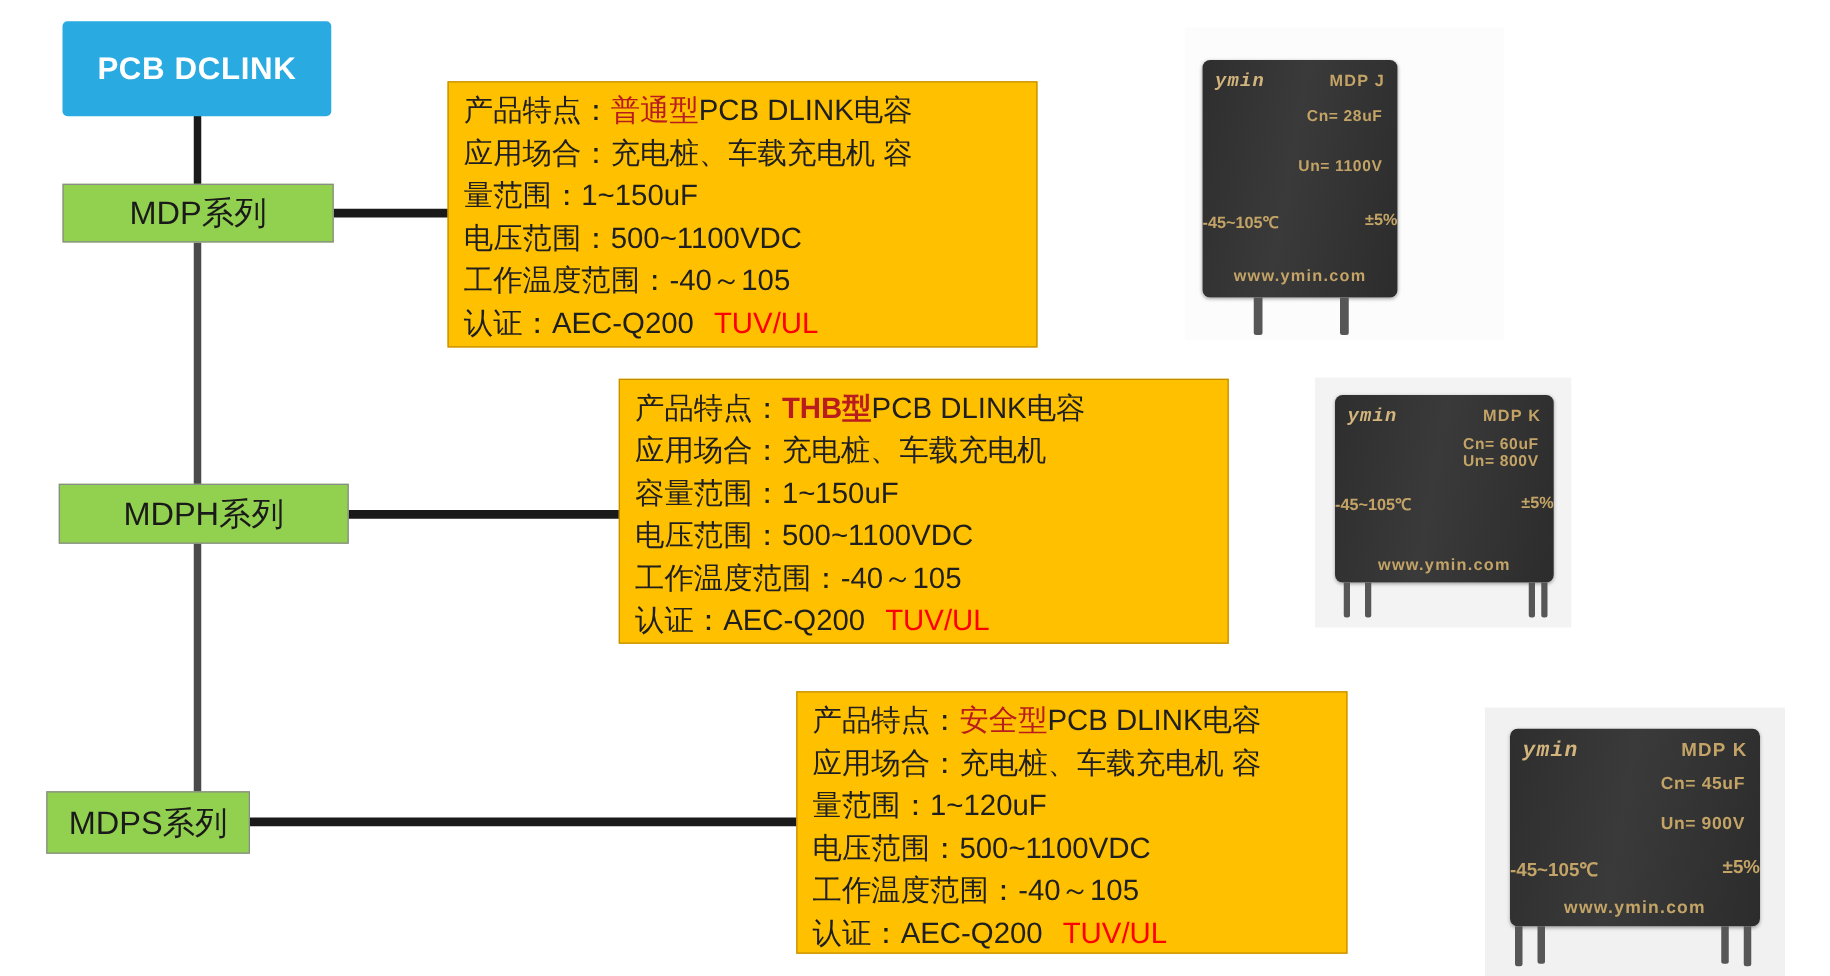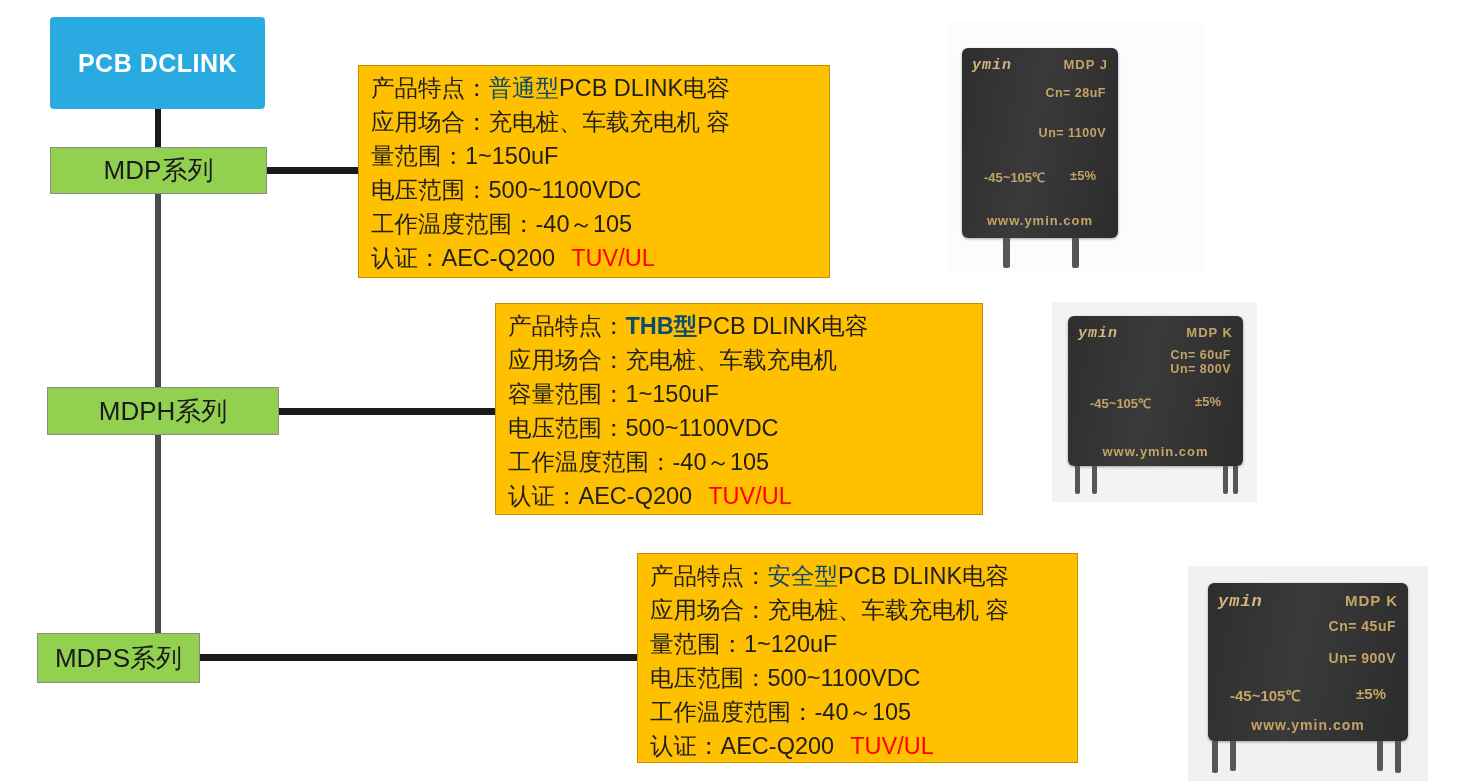--- a/index.html
+++ b/index.html
@@ -9,21 +9,21 @@
   .canvas {
     position: relative;
     width: 1464px;
     height: 781px;
     background: #ffffff;
     overflow: hidden;
   }
 
   
   .node-root {
-    position: absolute; left: 50px; top: 17px; width: 215px; height: 92px;
+    position: absolute; left: 50px; top: 17px; width: 215px; height: 76px;
     background: #29abe2; border-radius: 4px;
     display: flex; align-items: center; justify-content: center;
     color: #ffffff; font-size: 25px; font-weight: bold; letter-spacing: 0.5px;
   }
   .node-series {
     position: absolute; background: #92d050; border: 1px solid #8a8a8a;
     display: flex; align-items: center; justify-content: center;
     color: #1a1a1a; font-size: 26px;
   }
   .node-mdp  { left: 50px; top: 147px; width: 217px; height: 47px; }
@@ -41,21 +41,21 @@
   
   .panel {
     position: absolute; background: #ffc000; border: 1px solid #c28e00;
     padding: 5px 12px 0 12px;
     color: #1f1f1f; font-size: 23.5px; line-height: 34px;
     white-space: nowrap; overflow: hidden;
   }
   .panel-1 { left: 358px; top: 65px;  width: 472px; height: 213px; }
   .panel-2 { left: 495px; top: 303px; width: 488px; height: 212px; }
   .panel-3 { left: 637px; top: 553px; width: 441px; height: 210px; }
-  .hl   { color: #0c4a6e; }
+  .hl   { color: #b91c1c; }
   .cert { color: #ff0000; font-weight: normal; margin-left: 16px; }
 
   
   .photo { position: absolute; }
   .photo-1 { left: 948px;  top: 22px;  width: 255px; height: 250px; background: #fcfcfc; }
   .photo-2 { left: 1052px; top: 302px; width: 205px; height: 200px; background: #f3f3f3; }
   .photo-3 { left: 1188px; top: 566px; width: 240px; height: 215px; background: #f1f1f1; }
 
   .cap {
     position: absolute;
@@ -65,21 +65,21 @@
     box-shadow: 0 1px 3px rgba(0,0,0,0.35);
   }
   .cap-1 { left: 14px; top: 26px; width: 156px; height: 190px; }
   .cap-2 { left: 16px; top: 14px; width: 175px; height: 150px; }
   .cap-3 { left: 20px; top: 17px; width: 200px; height: 158px; }
 
   .cap-head { display: flex; justify-content: space-between; align-items: baseline; padding: 9px 10px 0 10px; }
   .ymin  { font-style: italic; font-weight: bold; font-size: 15px; letter-spacing: 1px; color: #d2b47c; font-family: Liberation Mono, monospace; }
   .model { font-size: 13px; font-weight: bold; letter-spacing: 1px; padding-left: 40px; }
   .cap-cn, .cap-un { text-align: right; padding-right: 12px; font-size: 12.5px; font-weight: bold; letter-spacing: 0.5px; }
-  .cap-temp { display: flex; justify-content: space-between; padding: 0 22px; font-size: 13px; font-weight: bold; }
+  .cap-temp { display: flex; justify-content: space-between; padding: 0 0; font-size: 13px; font-weight: bold; }
   .cap-site { position: absolute; left: 0; right: 0; text-align: center; font-size: 13px; font-weight: bold; letter-spacing: 1px; }
 
   .cap-1 .cap-cn  { margin-top: 12px; }
   .cap-1 .cap-un  { margin-top: 26px; }
   .cap-1 .cap-temp{ margin-top: 28px; }
   .cap-1 .cap-site{ bottom: 10px; }
 
   .cap-2 .cap-cn  { margin-top: 6px; }
   .cap-2 .cap-un  { margin-top: 0; }
   .cap-2 .cap-temp{ margin-top: 18px; }

